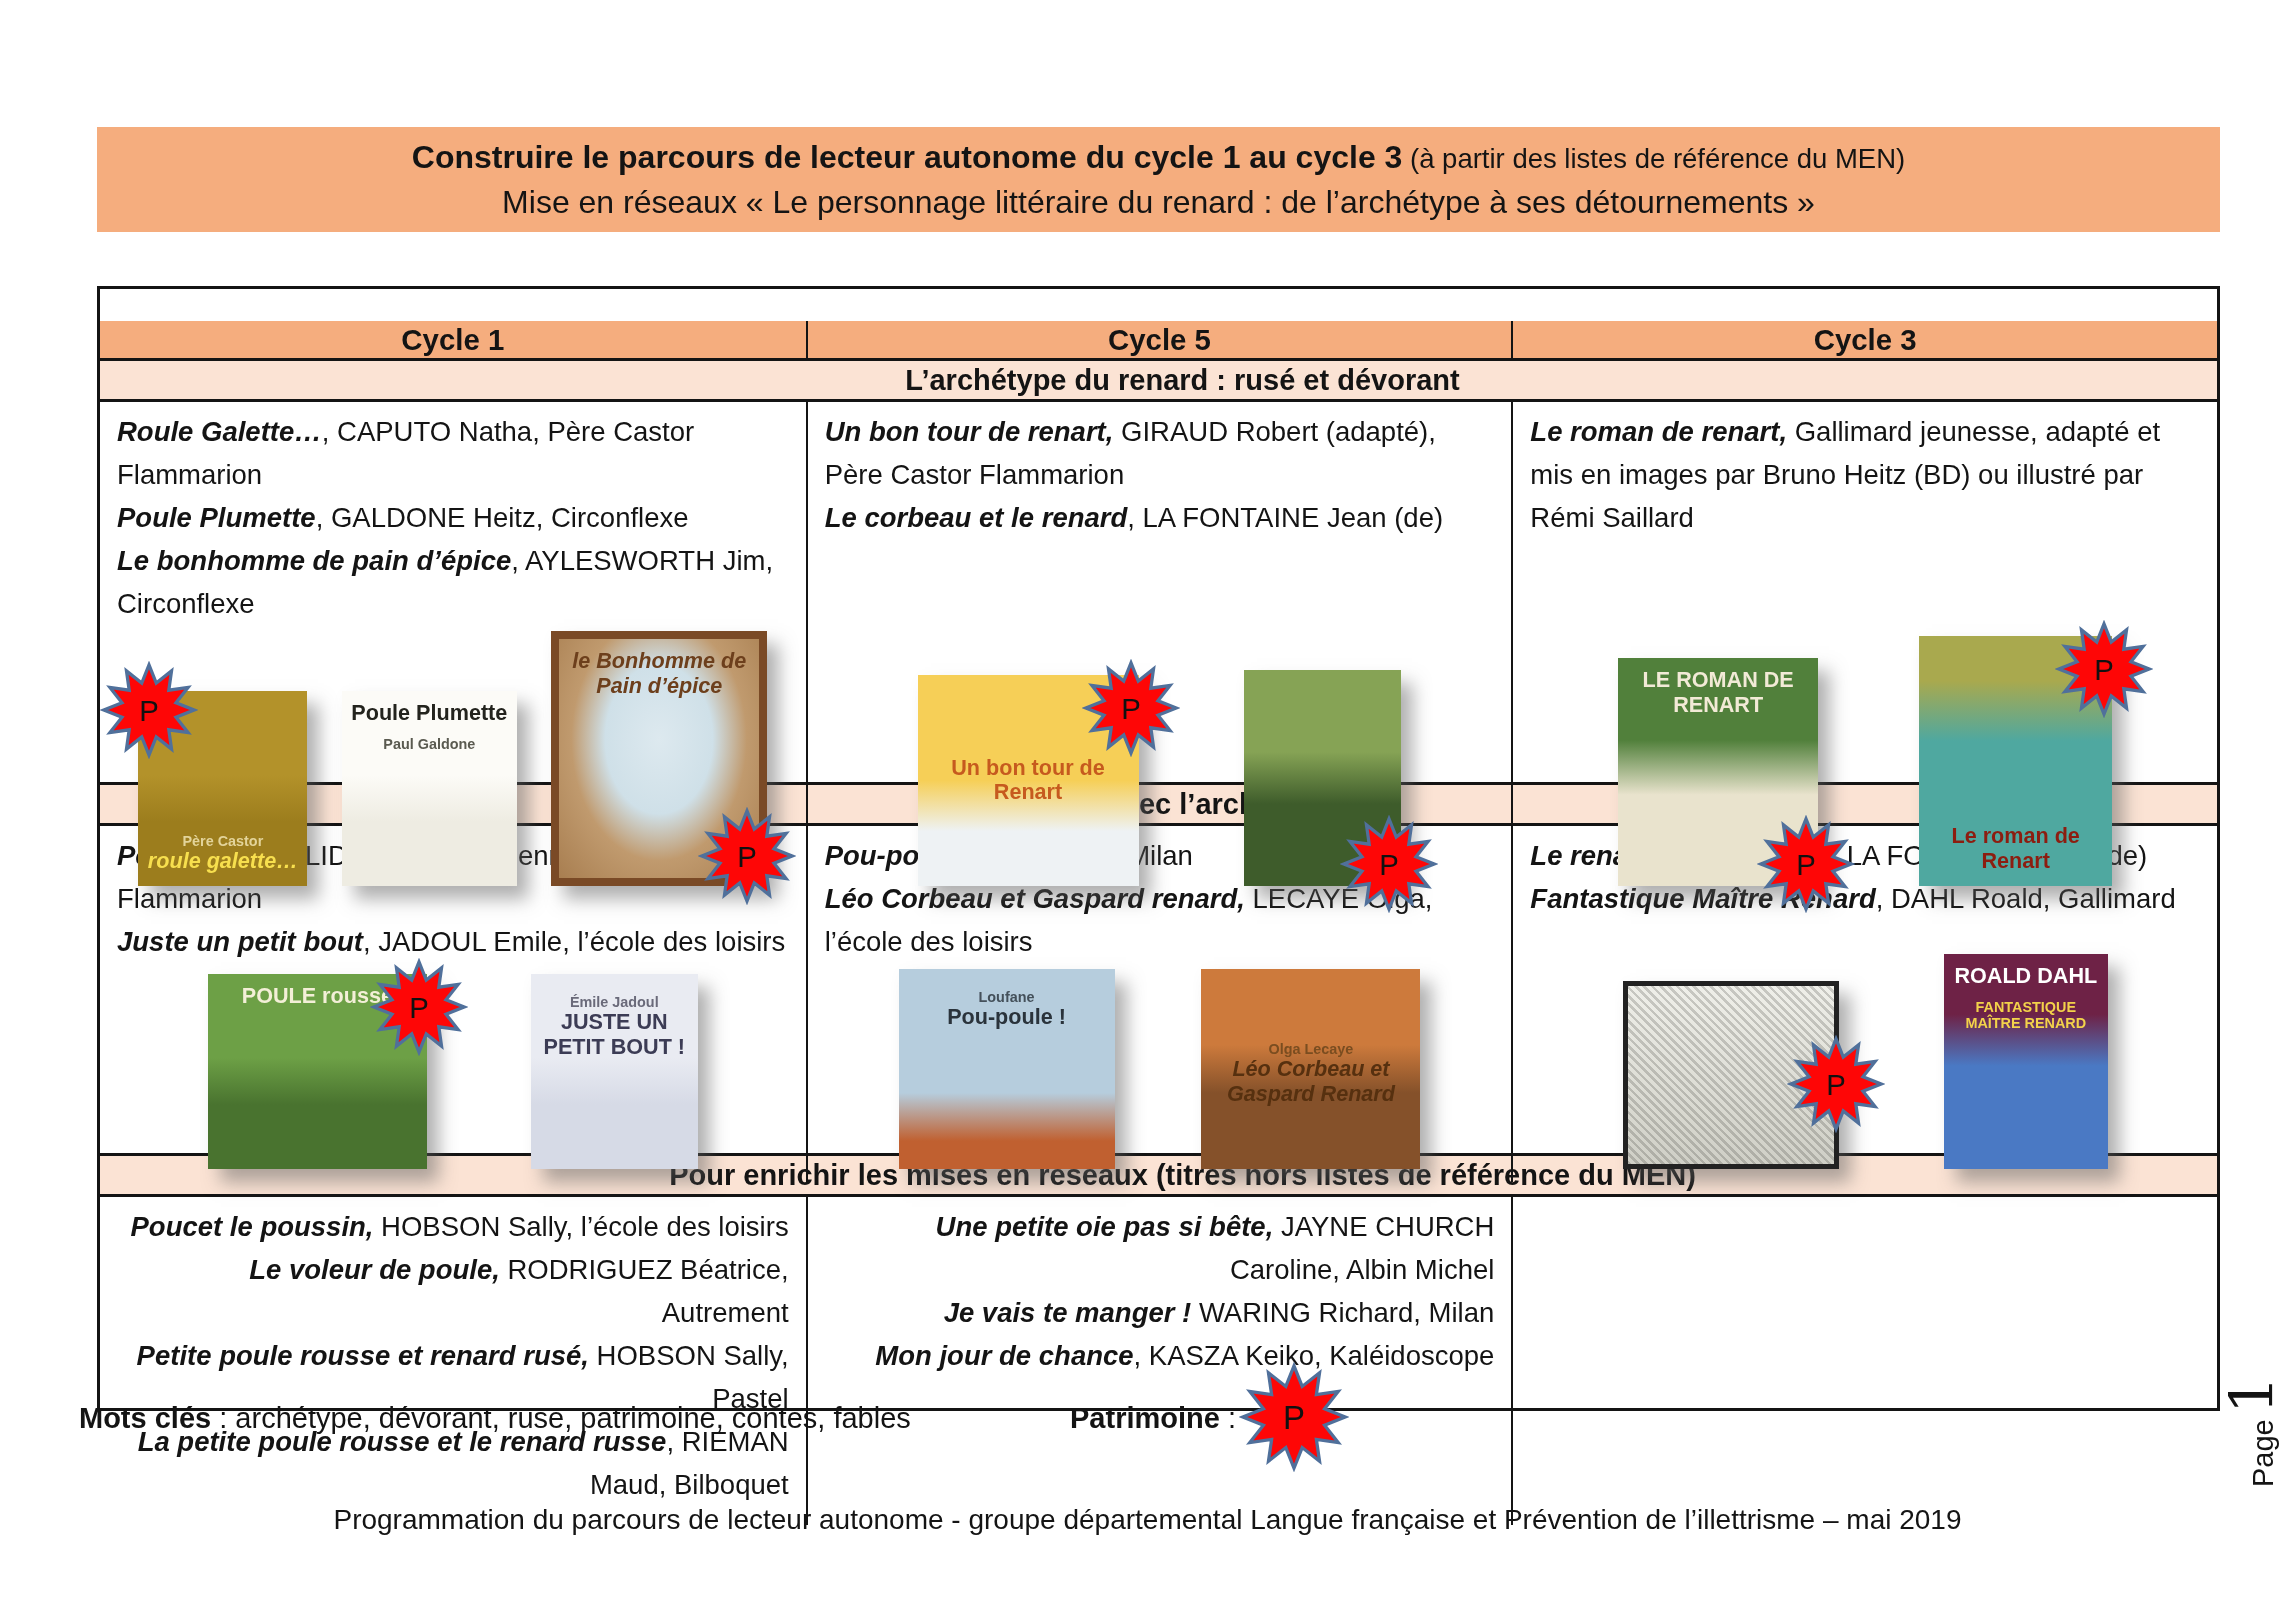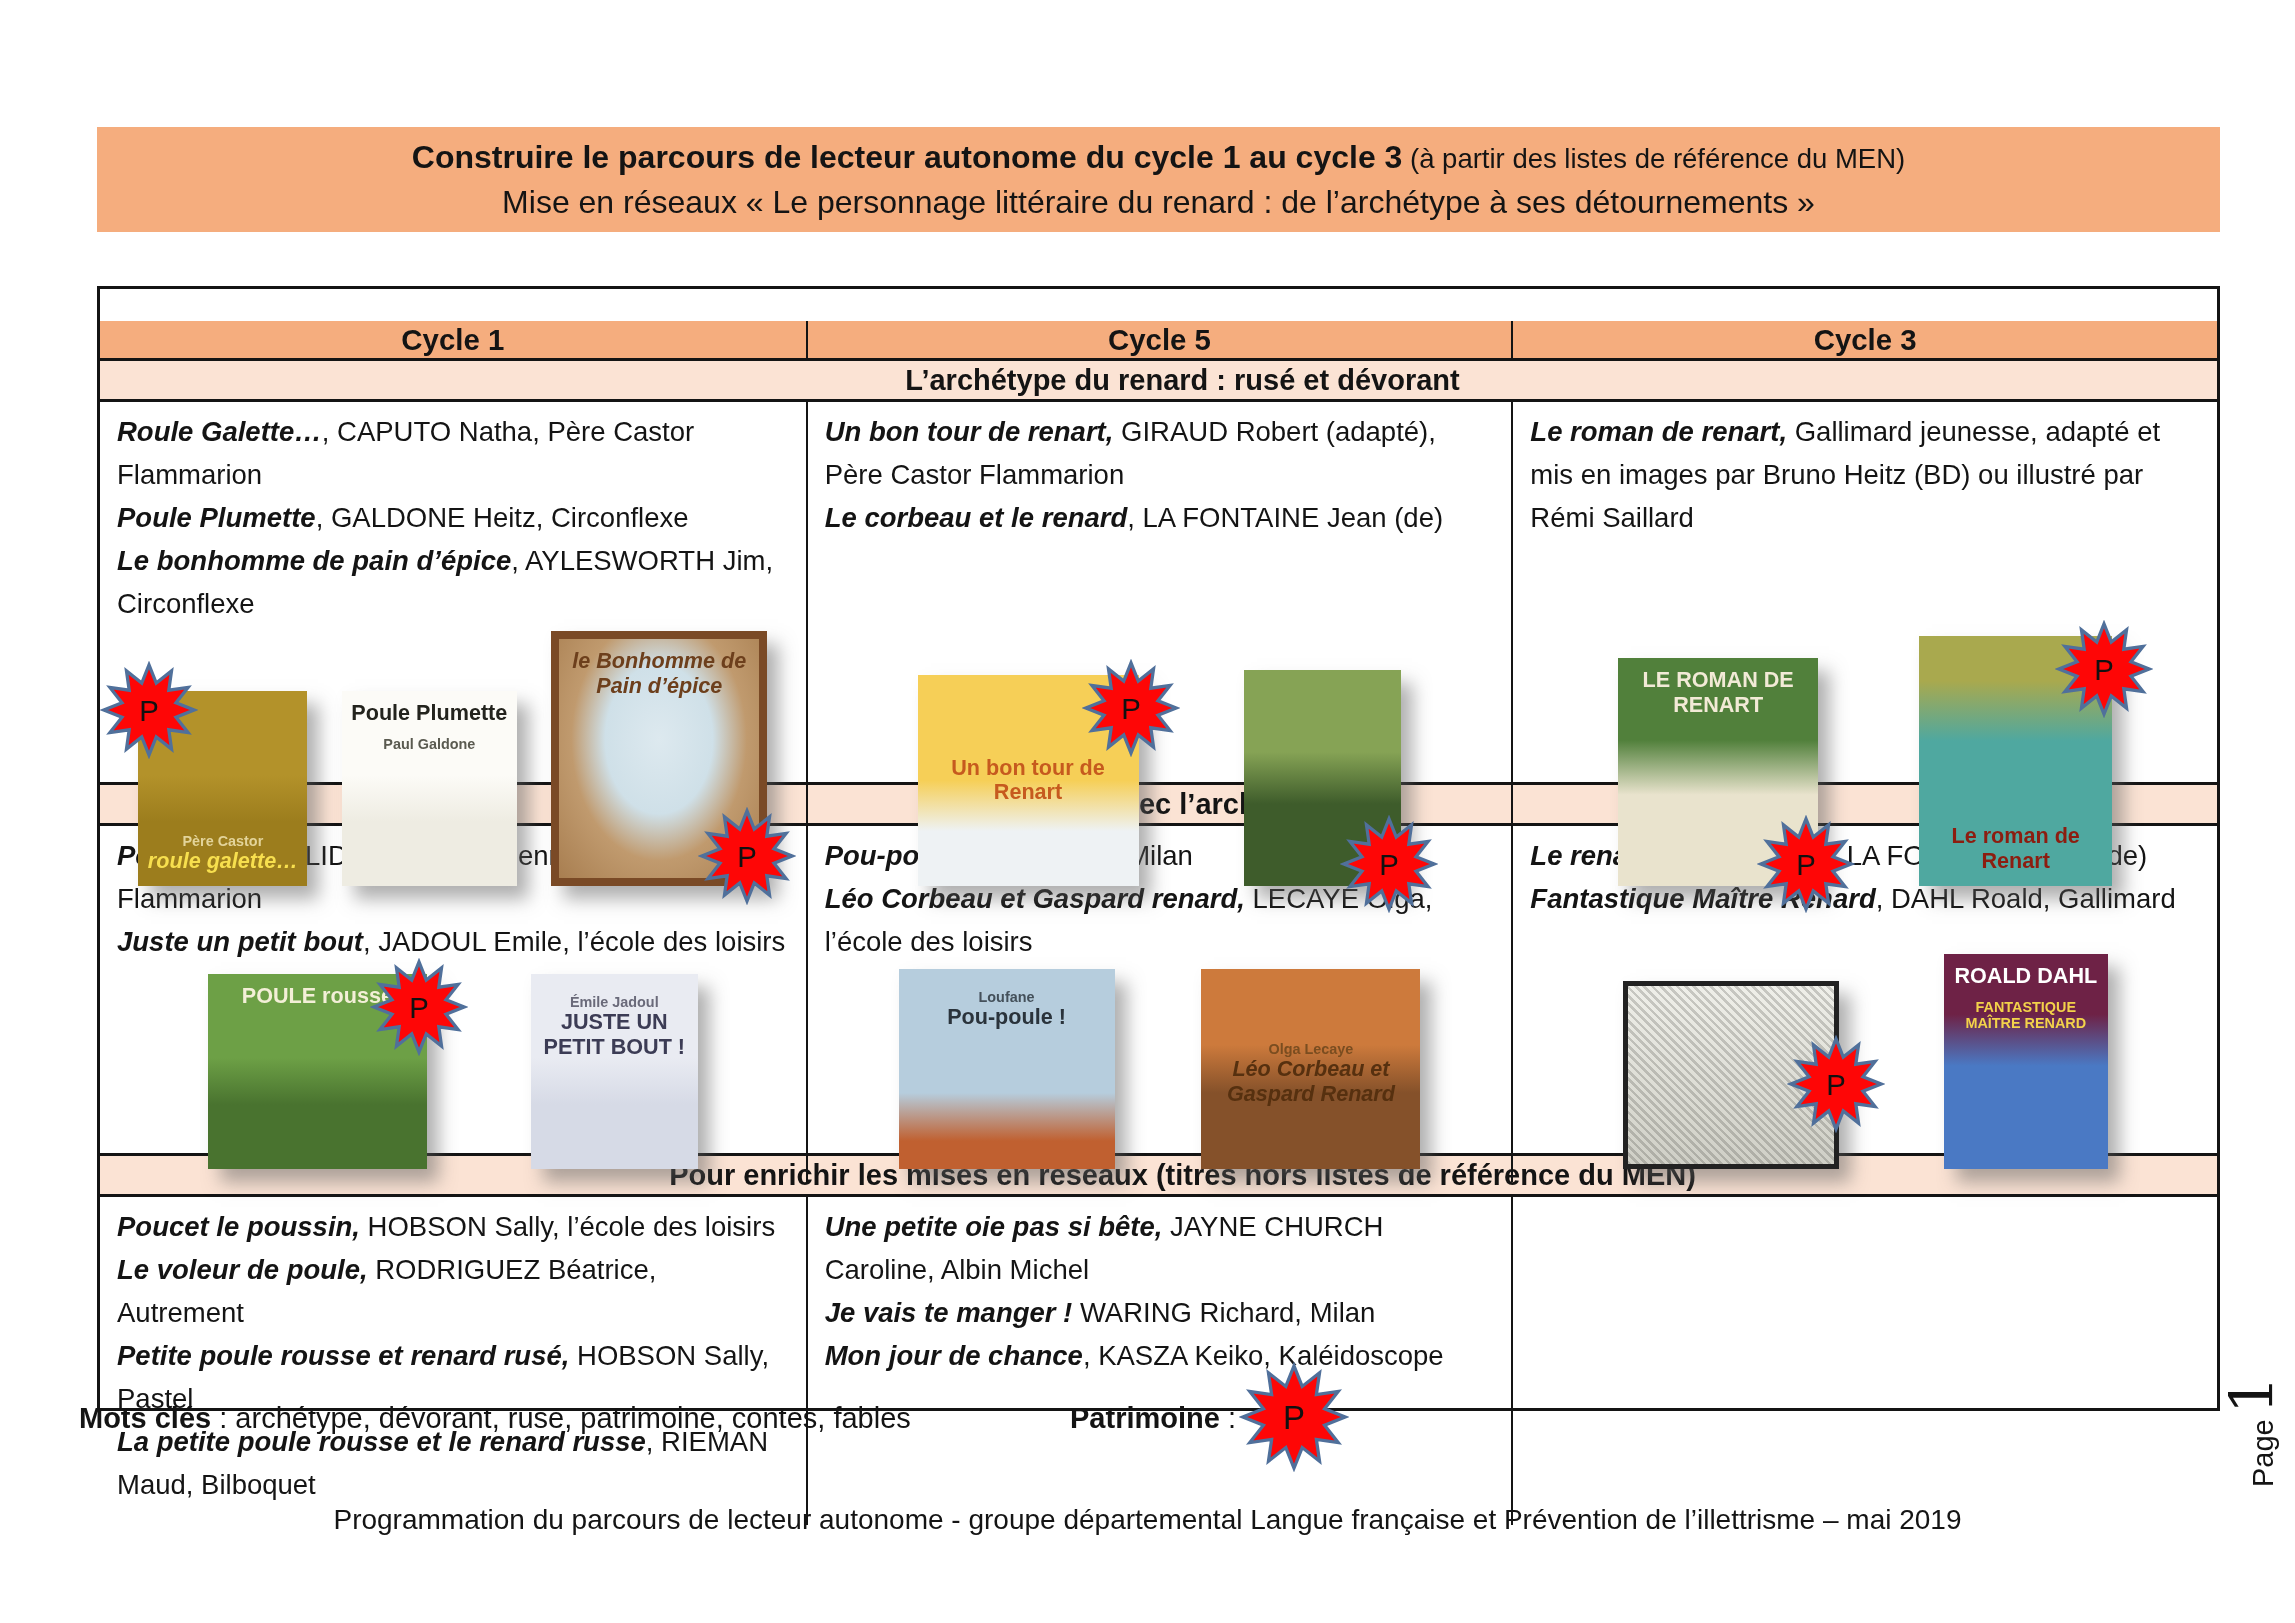--- a/index.html
+++ b/index.html
@@ -26,21 +26,21 @@
   .row + .row{border-top:3.3px solid #141414;}
   .hrow{height:37px;margin-top:32px;}
   .hcell{display:flex;align-items:center;justify-content:center;
     font-weight:bold;font-size:29.4px;}
   .hcell + .hcell,.cell + .cell{border-left:2.6px solid #141414;}
   .subrow{display:block;height:38px;padding-left:48px;}
   .subrow .subhead{height:100%;display:flex;align-items:center;justify-content:center;
     font-weight:bold;font-size:29px;}
   .crow-a{height:380px;}
   .crow-b{height:327px;}
-  .crow-c{height:211px;}
+  .crow-c{height:211px;text-align:right;}
   .cell{display:flex;flex-direction:column;box-sizing:border-box;overflow:visible;}
   .books{padding:9.2px 17px 0 17px;}
   p.book{margin:0;font-size:27.5px;line-height:1.56;}
   .bt{font-weight:bold;font-style:italic;}
   .covers{margin-top:auto;display:flex;align-items:flex-end;justify-content:space-evenly;
     gap:15.7px;padding:5.2px 19.6px 13px 19.6px;}
   .cover{position:relative;flex:0 0 auto;box-shadow:11.8px 13px 17px rgba(96,96,96,.5);
     background:#ddd;}
   .v-frame{border:8.5px solid #7a4a26;box-sizing:border-box;}
   .v-engraving{

